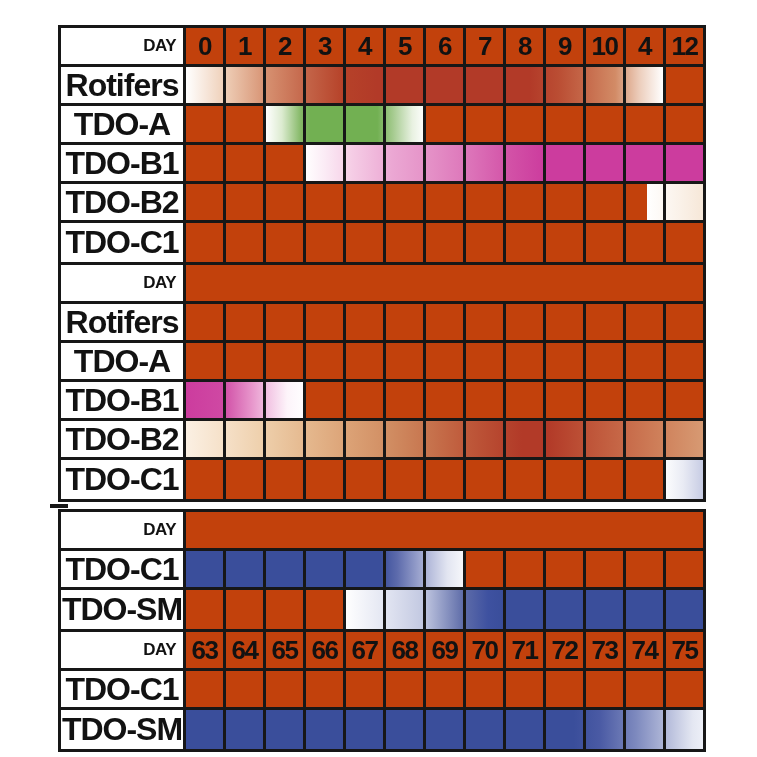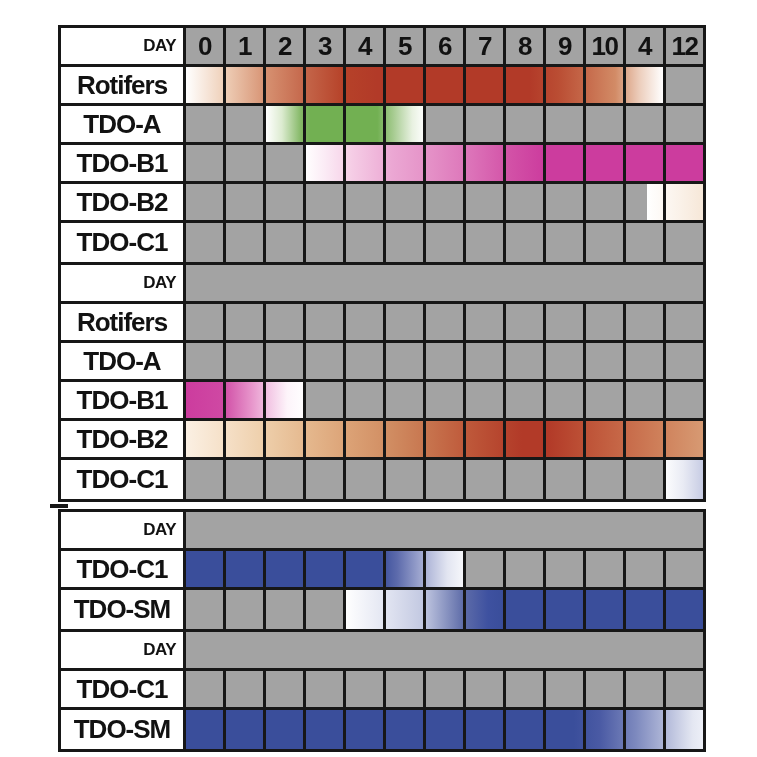--- a/index.html
+++ b/index.html
@@ -7,26 +7,26 @@
     width:757px;height:757px;position:relative;background:#ffffff;
     font-family:"Liberation Sans","DejaVu Sans",sans-serif;
     overflow:hidden;
   }
   *{box-sizing:border-box;}
   #schedule{position:absolute;left:58px;top:25px;width:648px;}
   .block{border:3px solid #171717;border-top:3px solid #171717;}
   .block.joined{border-top:none;}
   .block.after-break{position:relative;margin-top:7px;}
   .break-dash{position:absolute;left:-11px;top:-8px;width:18px;height:4px;background:#171717;}
-  .row{display:flex;height:39px;border-bottom:3px solid #171717;background:#a3a3a3;}
+  .row{display:flex;height:39px;border-bottom:3px solid #171717;background:#c2410c;}
   .block .row:last-child{border-bottom:none;}
   .cell-label{
     flex:0 0 125px;width:125px;border-right:3px solid #171717;
     display:flex;align-items:center;justify-content:center;
-    font-weight:700;font-size:26px;letter-spacing:-1px;color:#121212;
+    font-weight:700;font-size:32px;letter-spacing:-1px;color:#121212;
     background:#fff;white-space:nowrap;
   }
   .header-label{justify-content:flex-end;padding-right:7px;font-size:17px;letter-spacing:-0.5px;}
   .cells{flex:1;position:relative;display:flex;}
   .daycell{
     flex:1;border-right:3px solid #171717;position:relative;z-index:2;
     display:flex;align-items:center;justify-content:center;
     font-weight:700;font-size:26px;letter-spacing:-1.5px;color:#121212;
   }
   .daycell:last-child{border-right:none;}
@@ -288,20 +288,35 @@
           <div class="daycell"></div>
           <div class="daycell"></div>
           <div class="daycell"></div>
           <div class="daycell"></div>
         </div>
       </div>
     </div>
     <div class="block joined">
       <div class="row header-row">
         <div class="cell-label header-label">DAY</div>
+        <div class="cells">
+          <div class="daycell">63</div>
+          <div class="daycell">64</div>
+          <div class="daycell">65</div>
+          <div class="daycell">66</div>
+          <div class="daycell">67</div>
+          <div class="daycell">68</div>
+          <div class="daycell">69</div>
+          <div class="daycell">70</div>
+          <div class="daycell">71</div>
+          <div class="daycell">72</div>
+          <div class="daycell">73</div>
+          <div class="daycell">74</div>
+          <div class="daycell">75</div>
+        </div>
       </div>
       <div class="row data-row">
         <div class="cell-label">TDO-C1</div>
         <div class="cells">
           <div class="daycell"></div>
           <div class="daycell"></div>
           <div class="daycell"></div>
           <div class="daycell"></div>
           <div class="daycell"></div>
           <div class="daycell"></div>

